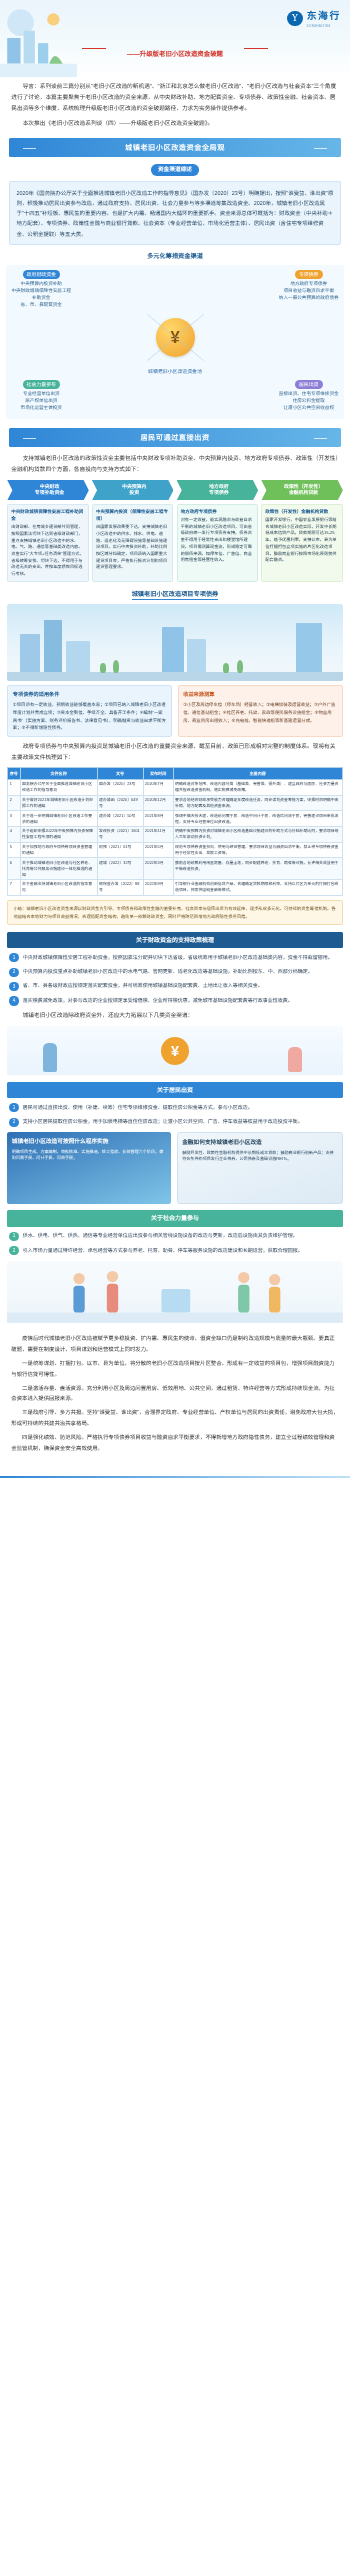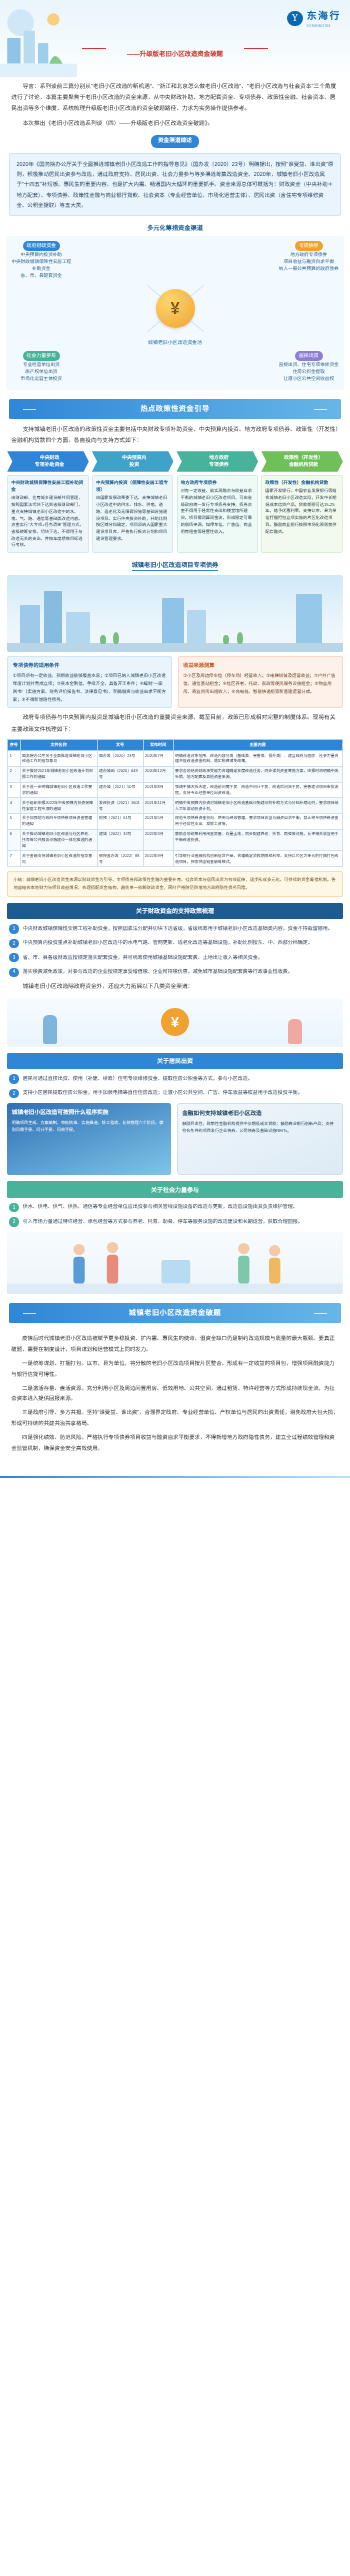--- a/index.html
+++ b/index.html
@@ -260,20 +260,21 @@
     <div class="hero-rule"></div>
     <div class="hero-rule r"></div>
     <div class="hero-sub">——升级版老旧小区改造资金破题</div>
   </div>
 
   <div class="section">
     <p class="para">导言：系列谈前三篇分别从"老旧小区改造的新机遇"、"浙江和北京怎么做老旧小区改造"、"老旧小区改造与社会资本"三个角度进行了讨论，本篇主要聚焦于老旧小区改造的资金来源，从中央财政补助、地方配套资金、专项债券、政策性金融、社会资本、居民出资等多个维度，系统梳理升级版老旧小区改造的资金破题路径，力求为实务操作提供参考。</p>
     <p class="para">本次推出《老旧小区改造系列谈（四）——升级版老旧小区改造资金破题》。</p>
   </div>
 
+  <div class="bar-title">城镇老旧小区改造资金全局观</div>
 
   <div class="pill-wrap">
     <span class="pill">资金渠道综述</span>
   </div>
 
   <div class="blue-card">2020年《国务院办公厅关于全面推进城镇老旧小区改造工作的指导意见》（国办发〔2020〕23号）明确提出，按照"谁受益、谁出资"原则，积极推动居民出资参与改造，通过政府支持、居民出资、社会力量参与等多渠道筹集改造资金。2020年，城镇老旧小区改造属于"十四五"补短板、惠民生的重要内容，也是扩大内需、畅通国内大循环的重要抓手。资金来源总体可概括为：财政资金（中央补助＋地方配套）、专项债券、政策性金融与商业银行贷款、社会资本（专业经营单位、市场化运营主体）、居民出资（含住宅专项维修资金、公积金提取）等五大类。</div>
 
   <div class="center" style="margin:6.2px 0 1px;color:#1d5b91;font-size:6.2px;font-weight:bold;">多元化筹措资金渠道</div>
 
   <div class="mindmap">
@@ -312,21 +313,21 @@
       </div>
       <div class="mm-node">
         <span class="mm-cap alt3">居民出资</span>
         <div style="white-space:pre-line">直接出资、住宅专项维修资金
 住房公积金提取
 让渡小区公共空间收益权</div>
       </div>
     </div>
   </div>
 
-  <div class="bar-title">热点政策性资金引导</div>
+  <div class="bar-title">居民可通过直接出资</div>
   <div class="section">
     <p class="para">支持城镇老旧小区改造的政策性资金主要包括中央财政专项补助资金、中央预算内投资、地方政府专项债券、政策性（开发性）金融机构贷款四个方面，各自投向与支持方式如下：</p>
   </div>
 
   <div class="flow">
     <div class="flow-arrows">
       <div class="flow-arrow fa1" style="white-space:pre-line">中央财政
 专项补助资金</div>
       <div class="flow-arrow fa2" style="white-space:pre-line">中央预算内
 投资</div>
@@ -526,21 +527,20 @@
       <circle cx="205" cy="30" r="11" fill="#f3c9a8"></circle>
       <rect x="194" y="44" width="22" height="56" rx="7" fill="#e98b7c"></rect>
       <circle cx="460" cy="32" r="11" fill="#f3c9a8"></circle>
       <rect x="449" y="46" width="22" height="54" rx="7" fill="#7ec8a9"></rect>
       <circle cx="520" cy="36" r="11" fill="#f3c9a8"></circle>
       <rect x="509" y="50" width="22" height="50" rx="7" fill="#f0b860"></rect>
       <rect x="300" y="54" width="56" height="46" rx="4" fill="#b7dcf2"></rect>
     </svg>
   </div>
 
-  <div class="bar-title">城镇老旧小区改造资金破题</div>
   <div class="tail">
     <p class="para">疫情后时代城镇老旧小区改造被赋予更多稳投资、扩内需、惠民生的使命，但资金缺口仍是制约改造规模与质量的最大瓶颈。要真正破题，需要在制度设计、项目谋划和运营模式上同时发力。</p>
     <p class="para">一是统筹谋划、打捆打包。以市、县为单位，将分散的老旧小区改造项目按片区整合，形成有一定收益的项目包，增强项目融资能力与银行信贷可得性。</p>
     <p class="para">二是激活存量、盘活资源。充分利用小区及周边闲置用房、低效用地、公共空间，通过租赁、特许经营等方式形成持续现金流，为社会资本进入提供回报来源。</p>
     <p class="para">三是政府引导、多方共担。坚持"谁受益、谁出资"，合理界定政府、专业经营单位、产权单位与居民的出资责任，避免政府大包大揽，形成可持续的共建共治共享格局。</p>
     <p class="para">四是强化绩效、防范风险。严格执行专项债券项目收益与融资自求平衡要求，不得新增地方政府隐性债务，建立全过程绩效管理和资金监管机制，确保资金安全高效使用。</p>
   </div>
 
   <div class="footer-rule"></div>
 </div>

